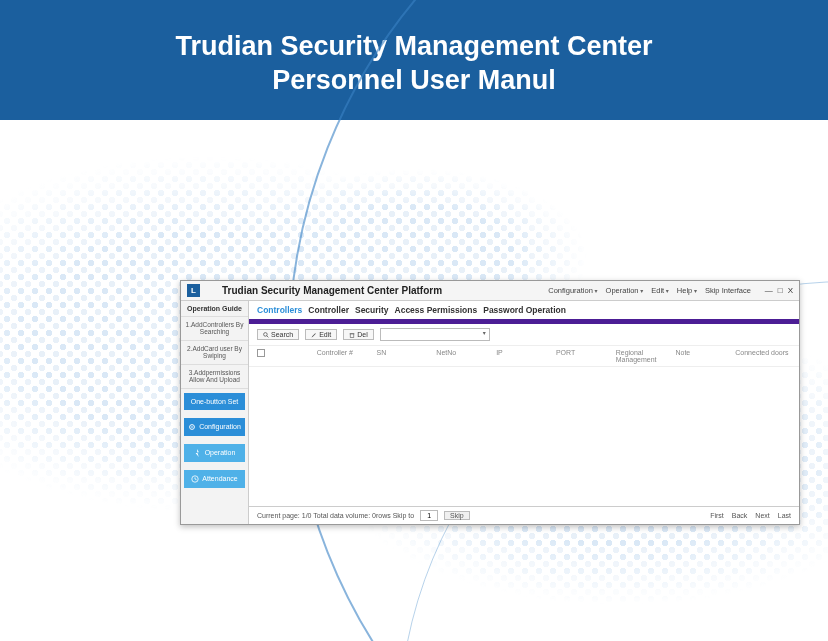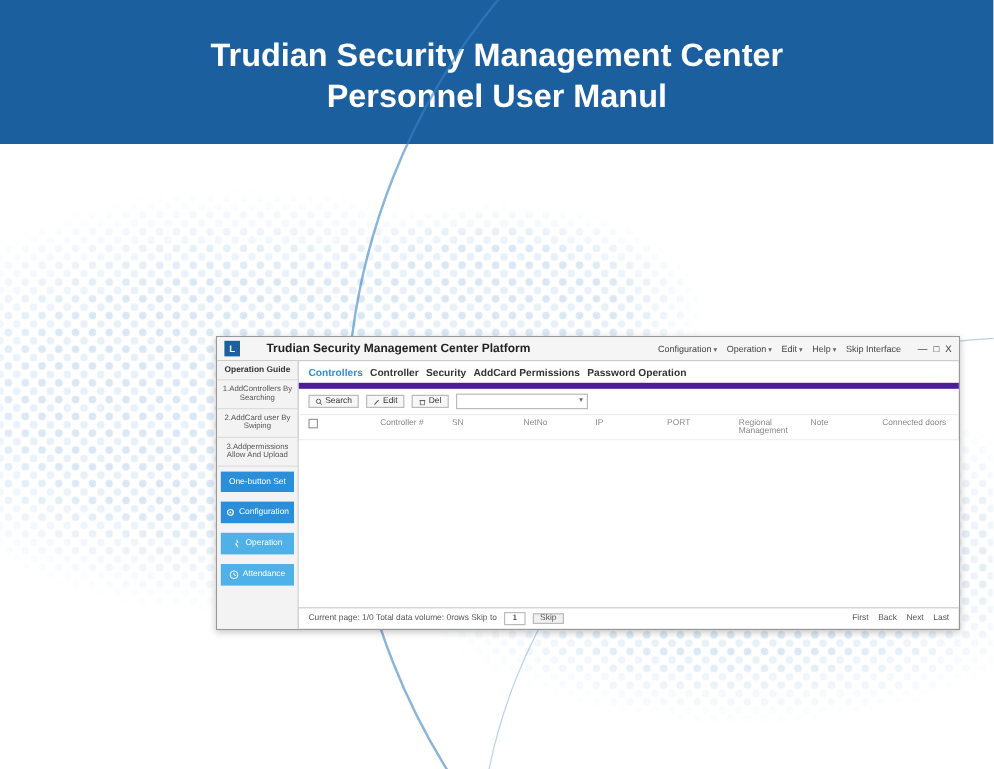--- a/index.html
+++ b/index.html
@@ -199,21 +199,21 @@
         </span>
         <span>Attendance</span>
       </div>
     </div>
 
     <div class="main">
       <div class="tabs">
         <span class="tab active">Controllers</span>
         <span class="tab">Controller</span>
         <span class="tab">Security</span>
-        <span class="tab">AddCard Permissions</span>
+        <span class="tab">Access Permissions</span>
         <span class="tab">Password Operation</span>
       </div>
 
       <div class="toolbar">
         <div class="tbtn">
           <span class="ic">
             <svg viewBox="0 0 10 10" width="6" height="6">
                 <circle cx="4" cy="4" r="3" fill="none" stroke="#555" stroke-width="1.3"></circle>
                 <line x1="6" y1="6" x2="9" y2="9" stroke="#555" stroke-width="1.3"></line>
               </svg>

